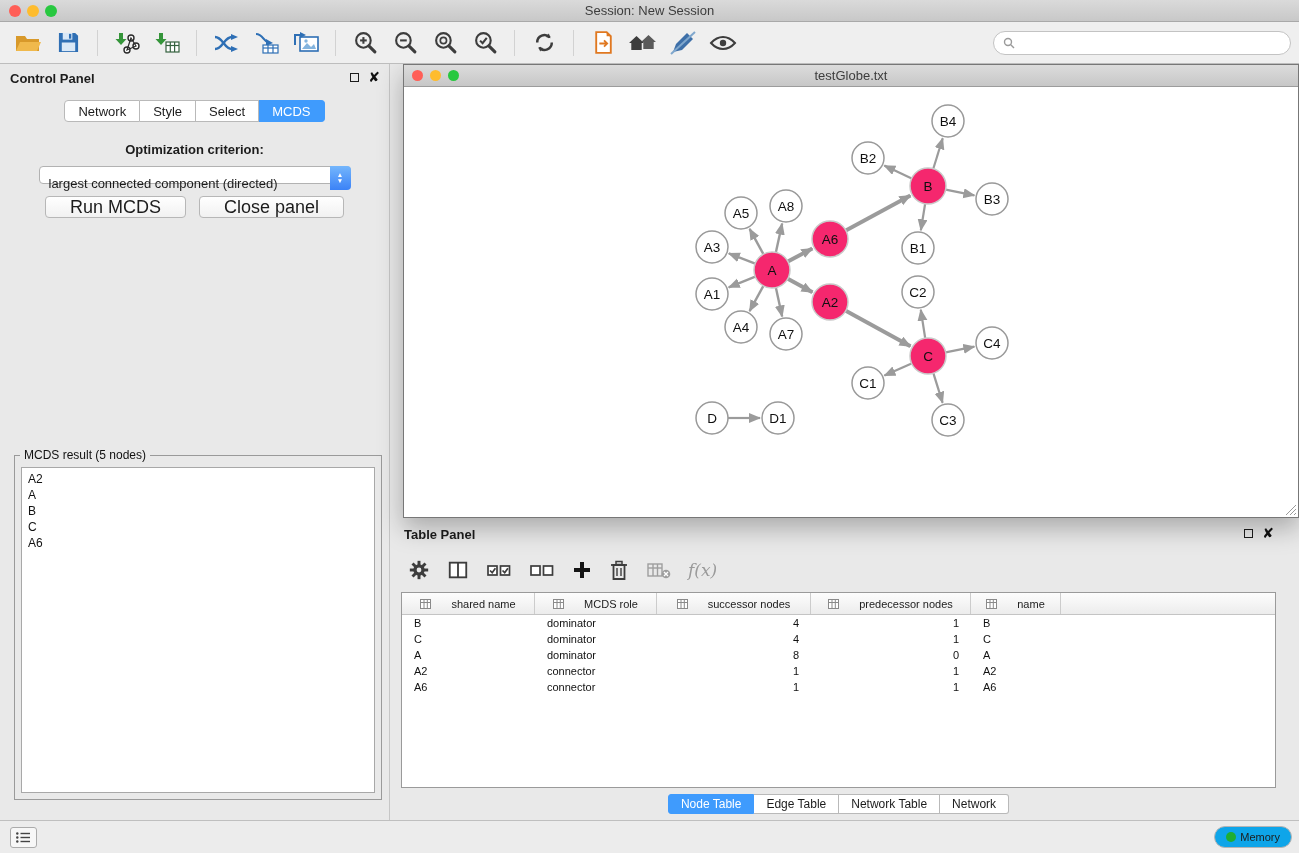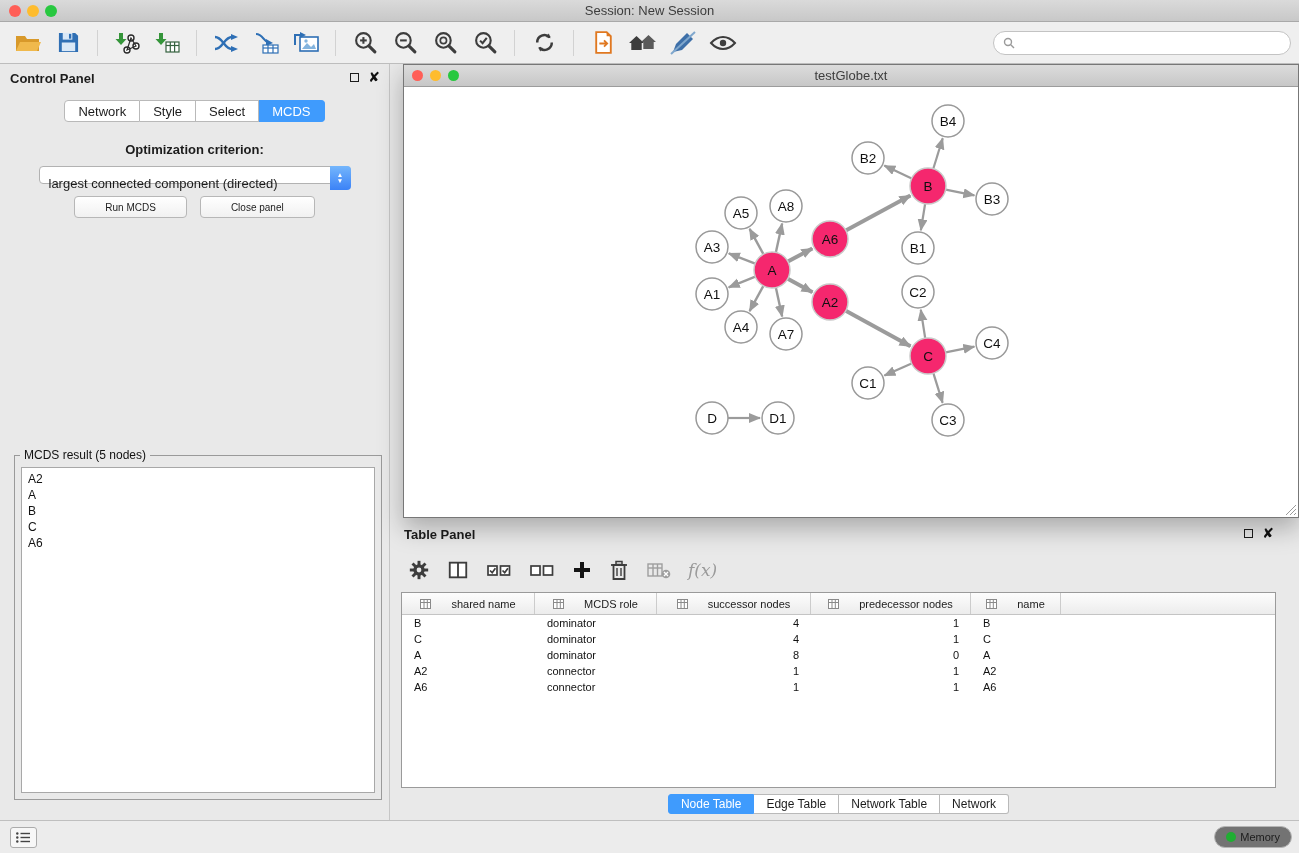--- a/index.html
+++ b/index.html
@@ -28,21 +28,21 @@
   .close-btn{font-size:14px;font-weight:bold;color:#111;line-height:10px;}
   .seg-tabs{display:flex;justify-content:center;margin-top:8px;}
   .seg{height:22px;padding:0 13px;background:#fff;border:1px solid #b9b9b9;border-left:none;display:flex;align-items:center;font-size:13px;color:#1c1c1c;}
   .seg:first-child{border-left:1px solid #b9b9b9;border-radius:4px 0 0 4px;}
   .seg:last-child{border-radius:0 4px 4px 0;}
   .seg.active{background:#3f9bfd;border-color:#3f9bfd;color:#fff;}
   .opt-label{text-align:center;margin-top:20px;font-weight:bold;font-size:13px;color:#1c1c1c;}
   .dropdown{position:relative;margin:9px auto 0;width:312px;height:16px;background:#ffffff;border:1px solid #b2b2b2;border-radius:4px;font-size:13px;display:flex;align-items:center;padding:16px 24px 0 9px;}
   .dd-stepper{position:absolute;right:-1px;top:-1px;width:21px;height:24px;background:linear-gradient(#74b6fc,#3b82f7);border-radius:0 4px 4px 0;color:#fff;display:flex;flex-direction:column;align-items:center;justify-content:center;font-size:6.5px;line-height:6px;}
   .cp-buttons{display:flex;justify-content:center;gap:13px;margin-top:12px;}
-  .btn{height:22px;padding:0 30px;background:linear-gradient(#ffffff,#f1f1f1);border:1px solid #b7b7b7;border-radius:4px;font-size:10px;display:flex;align-items:center;color:#1c1c1c;}
+  .btn{height:22px;padding:0 24px;background:linear-gradient(#ffffff,#f1f1f1);border:1px solid #b7b7b7;border-radius:4px;font-size:18px;display:flex;align-items:center;color:#1c1c1c;}
   .groupbox{position:absolute;left:14px;width:368px;top:391px;height:345px;border:1px solid #9a9a9a;}
   .groupbox-label{position:absolute;top:-8px;left:5px;background:#e9e9e9;padding:0 4px;font-size:12px;color:#111;}
   .listbox{position:absolute;left:6px;right:6px;top:11px;bottom:6px;background:#fff;border:1px solid #a8a8a8;font-size:12px;padding:3px 6px;overflow:auto;}
   .mcds-item{line-height:16px;color:#111;}
   
   .network-window{position:absolute;left:403px;top:64px;width:896px;height:454px;border:1px solid #777;background:#fff;box-shadow:0 10px 24px rgba(0,0,0,0.28);z-index:10;}
   .nw-titlebar{position:relative;height:22px;background:linear-gradient(#dcdcdc,#c7c7c7);border-bottom:1px solid #9c9c9c;}
   .nw-titlebar .tl{width:11px;height:11px;top:5px;}
   .nw-titlebar .tl.red{left:8px}.nw-titlebar .tl.yellow{left:26px}.nw-titlebar .tl.green{left:44px}
   .nw-canvas{position:absolute;left:0;top:22px;right:0;bottom:0;background:#fff;overflow:hidden;}
@@ -63,21 +63,21 @@
   .col0{width:133px;}.col1{width:122px;}.col2{width:154px;}.col3{width:160px;}.col4{width:90px;}
   .td.num{text-align:right;}
   .tp-tabs{position:absolute;left:0;right:0;top:274px;display:flex;justify-content:center;}
   .tp-tab{height:20px;padding:0 12px;display:flex;align-items:center;font-size:12px;background:#fff;border:1px solid #b9b9b9;border-left:none;color:#1c1c1c;}
   .tp-tab:first-child{border-left:1px solid #b9b9b9;border-radius:3px 0 0 3px;}
   .tp-tab:last-child{border-radius:0 3px 3px 0;}
   .tp-tab.active{background:#3f9bfd;border-color:#3f9bfd;color:#fff;}
   
   .statusbar{position:absolute;left:0;top:820px;width:1299px;height:33px;background:#ececec;border-top:1px solid #bfbfbf;z-index:30;}
   .list-btn{position:absolute;left:10px;top:6px;width:27px;height:21px;border:1px solid #ababab;border-radius:3px;background:#f7f7f7;display:flex;align-items:center;justify-content:center;}
-  .memory-btn{position:absolute;right:7px;top:5px;height:22px;border:1px solid #b5b5b5;border-radius:11px;background:#737373;display:flex;align-items:center;gap:4px;padding:0 11px;font-size:11px;color:#1c1c1c;}
+  .memory-btn{position:absolute;right:7px;top:5px;height:22px;border:1px solid #b5b5b5;border-radius:11px;background:#0ea5e9;display:flex;align-items:center;gap:4px;padding:0 11px;font-size:11px;color:#1c1c1c;}
   .memdot{width:10px;height:10px;border-radius:50%;background:#1fae32;}
 </style>
 </head>
 <body>
 
 <div class="titlebar">
   <span class="tl red"></span>
   <span class="tl yellow"></span>
   <span class="tl green"></span>
   <div class="win-title">Session: New Session</div>

